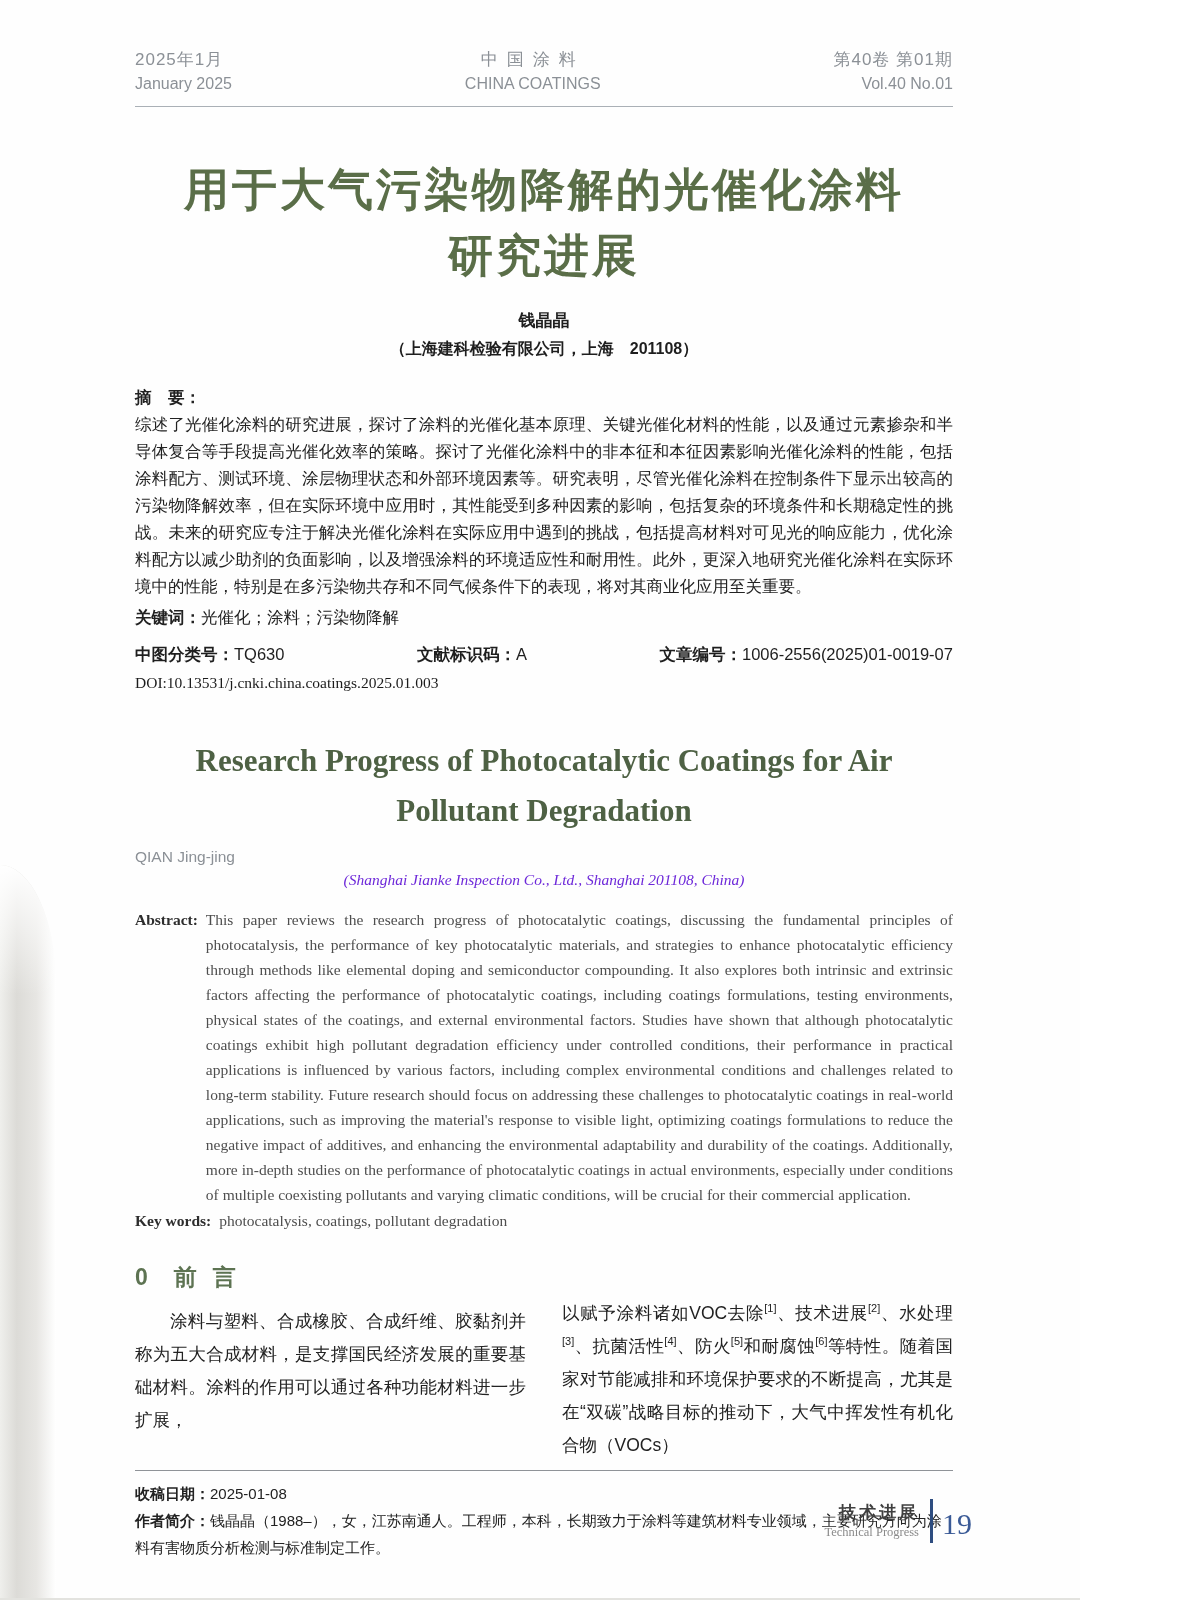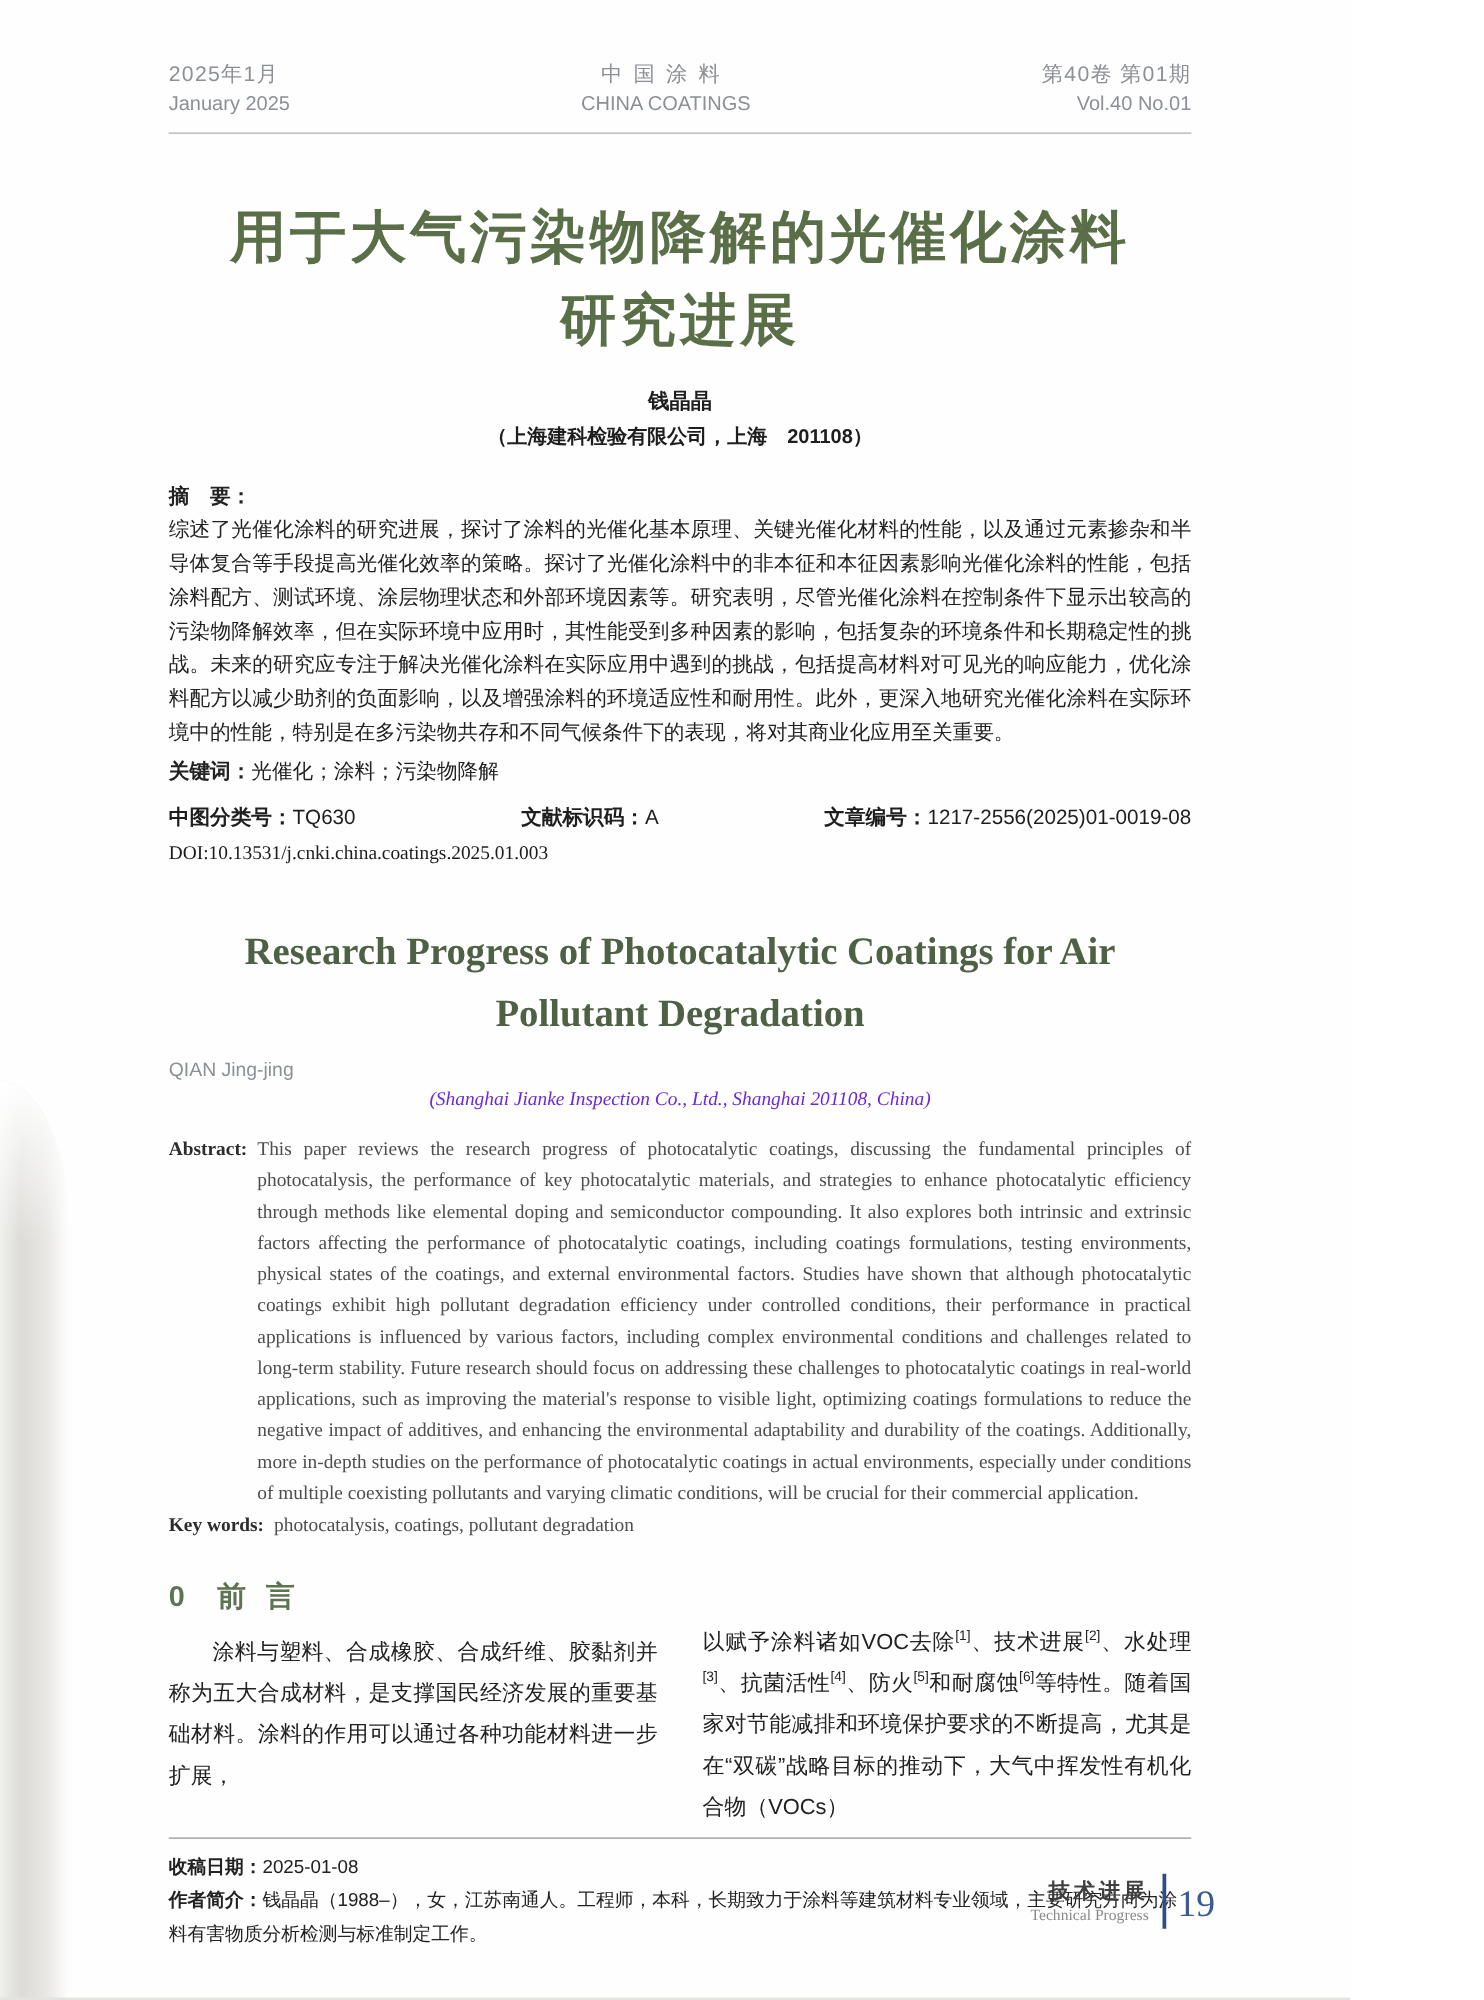--- a/index.html
+++ b/index.html
@@ -174,21 +174,21 @@
     </div>
 
     <div class="meta-row">
       <span>
         <span class="meta-label">中图分类号：</span><span>TQ630</span>
       </span>
       <span>
         <span class="meta-label">文献标识码：</span><span>A</span>
       </span>
       <span>
-        <span class="meta-label">文章编号：</span><span>1217-2556(2025)01-0019-08</span>
+        <span class="meta-label">文章编号：</span><span>1006-2556(2025)01-0019-07</span>
       </span>
     </div>
 
     <div class="doi-line">DOI:10.13531/j.cnki.china.coatings.2025.01.003</div>
 
     <div class="title-en">
       <div>Research Progress of Photocatalytic Coatings for Air</div>
       <div>Pollutant Degradation</div>
     </div>
 

